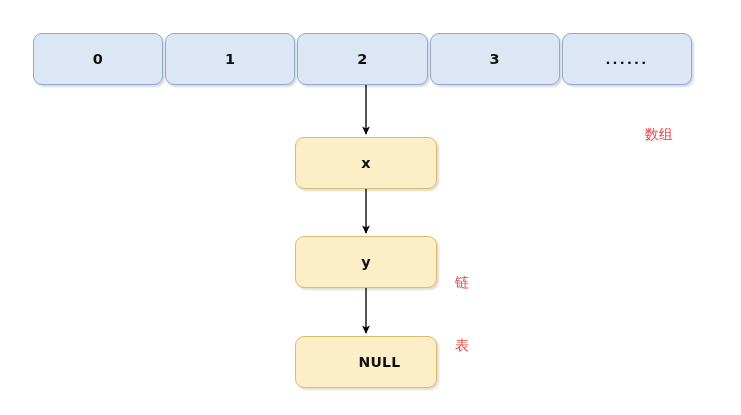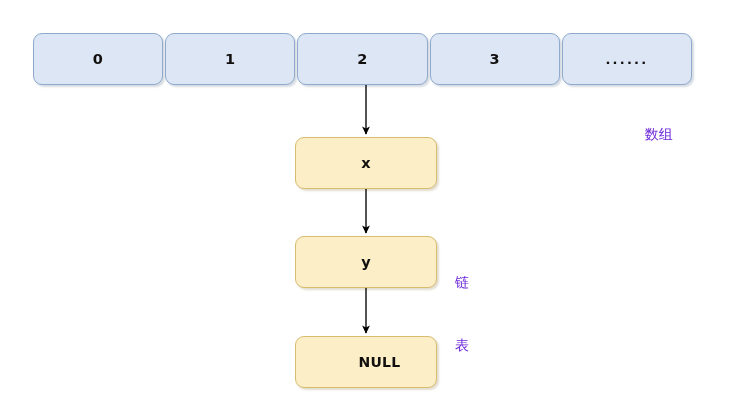--- a/index.html
+++ b/index.html
@@ -93,21 +93,21 @@
     left: 0;
     top: 0;
     width: 741px;
     height: 415px;
     pointer-events: none;
   }
 
   
   .red-label {
     position: absolute;
-    color: #6d28d9;
+    color: #ef4444;
     font-family: "DejaVu Sans", "Liberation Sans", sans-serif;
     font-size: 14px;
     line-height: 21px;
     user-select: none;
     white-space: pre;
   }
   #label-array  { left: 627px; top: 103px; }
   #label-list   { left: 455px; top: 230px; width: 18px; }
 </style>
 </head>

